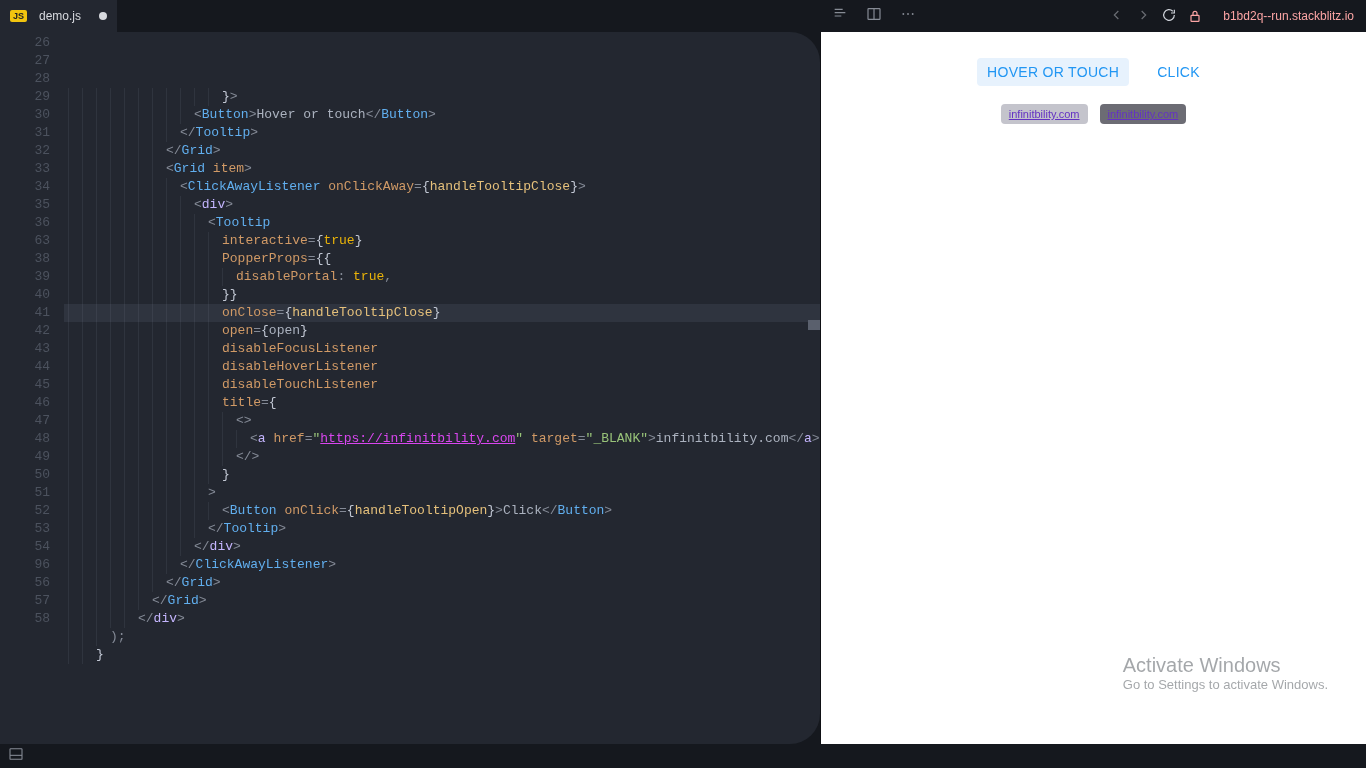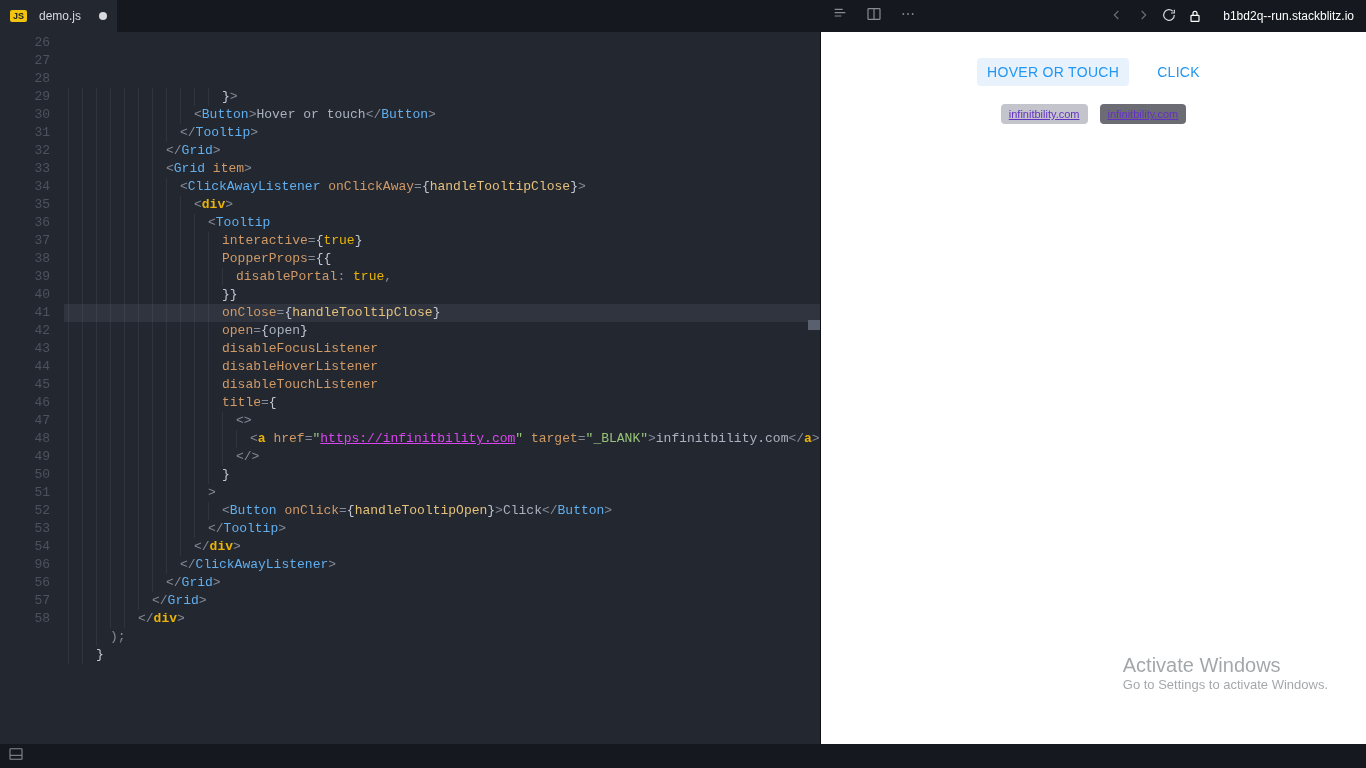--- a/index.html
+++ b/index.html
@@ -5,37 +5,37 @@
 * { margin: 0; padding: 0; box-sizing: border-box; }
 body { font-family: -apple-system, "Segoe UI", Arial, sans-serif; background: #15181e; color: #abb2bf; overflow: hidden; width: 1366px; height: 768px; position: relative; }
 
 
 .titlebar { height: 32px; background: #15181e; display: flex; align-items: center; position: relative; }
 .tab { display: flex; align-items: center; height: 32px; background: #232730; padding: 0 10px; gap: 12px; font-size: 12px; color: #d7d9de; }
 .tab .js-badge { background: #f1c40f; color: #222; font-size: 9px; font-weight: 700; padding: 0 3px; border-radius: 2px; line-height: 12px; }
 .tab .dirty-dot { width: 8px; height: 8px; border-radius: 50%; background: #d7d9de; margin-left: 6px; }
 .titlebar .right-icons { position: absolute; right: 450px; top: 0; height: 32px; display: flex; align-items: center; gap: 18px; color: #868b95; }
 .titlebar .nav-icons { position: absolute; right: 12px; top: 0; height: 32px; display: flex; align-items: center; gap: 10px; color: #cfd3da; font-size: 12px; }
-.nav-icons .url-lock { color: #ffffff; display:flex; align-items:center; gap:20px;text-align:center; }
+.nav-icons .url-lock { color: #fca5a5; display:flex; align-items:center; gap:20px;text-align:center; }
 .nav-icons svg, .right-icons svg { width: 16px; height: 16px; fill: none; stroke: currentColor; stroke-width: 1.8; }
 
 
 .main { position: absolute; top: 32px; left: 0; right: 0; bottom: 24px; display: flex; }
-.editor-pane { flex: 0 0 820px; display: flex; background: #232730; position: relative; }
+.editor-pane { flex: 0 0 820px; display: flex; background: #232730; position: relative; border-radius: 30px; }
 .preview-pane { flex: 1; background: #fff; position: relative; display: flex; flex-direction: column; }
 
 
 .gutter { width: 64px; background: #232730; color: #4c525e; text-align: right; font-family: Consolas, "Courier New", monospace; font-size: 13px; line-height: 18px; padding-top: 2px; user-select: none; }
 .gutter div { padding-right: 14px; height: 18px; }
 .code { flex: 1; font-family: Consolas, "Courier New", monospace; font-size: 13px; line-height: 18px; padding-top: 2px; white-space: pre; position: relative; }
 .code .line { height: 18px; padding-left: 4px; }
 .code .hl { background: rgba(90,100,120,0.22); }
 .code .indent { display:inline-block; border-left: 1px solid rgba(120,130,150,0.15); width: 14px; height: 18px; vertical-align: top; }
 
-.tok-tag { color: #eab308; font-weight: bold; }
+.tok-tag { color: #c4b5fd; }
 .tok-comp { color: #61afef; }
 .tok-attr { color: #d19a66; }
 .tok-brace { color: #c2c8d4; }
 .tok-text { color: #abb2bf; }
 .tok-str { color: #98c379; }
 .tok-url { color: #d946ef; text-decoration: underline; }
 .tok-punc { color: #848a96; }
 .tok-const { color: #eab308; }
 .tok-id { color:#e5c07b; }
 
@@ -120,21 +120,21 @@
         <div>27</div>
         <div>28</div>
         <div>29</div>
         <div>30</div>
         <div>31</div>
         <div>32</div>
         <div>33</div>
         <div>34</div>
         <div>35</div>
         <div>36</div>
-        <div>37</div>
+        <div>63</div>
         <div>38</div>
         <div>39</div>
         <div>40</div>
         <div>41</div>
         <div>42</div>
         <div>43</div>
         <div>44</div>
         <div>45</div>
         <div>46</div>
         <div>47</div>

